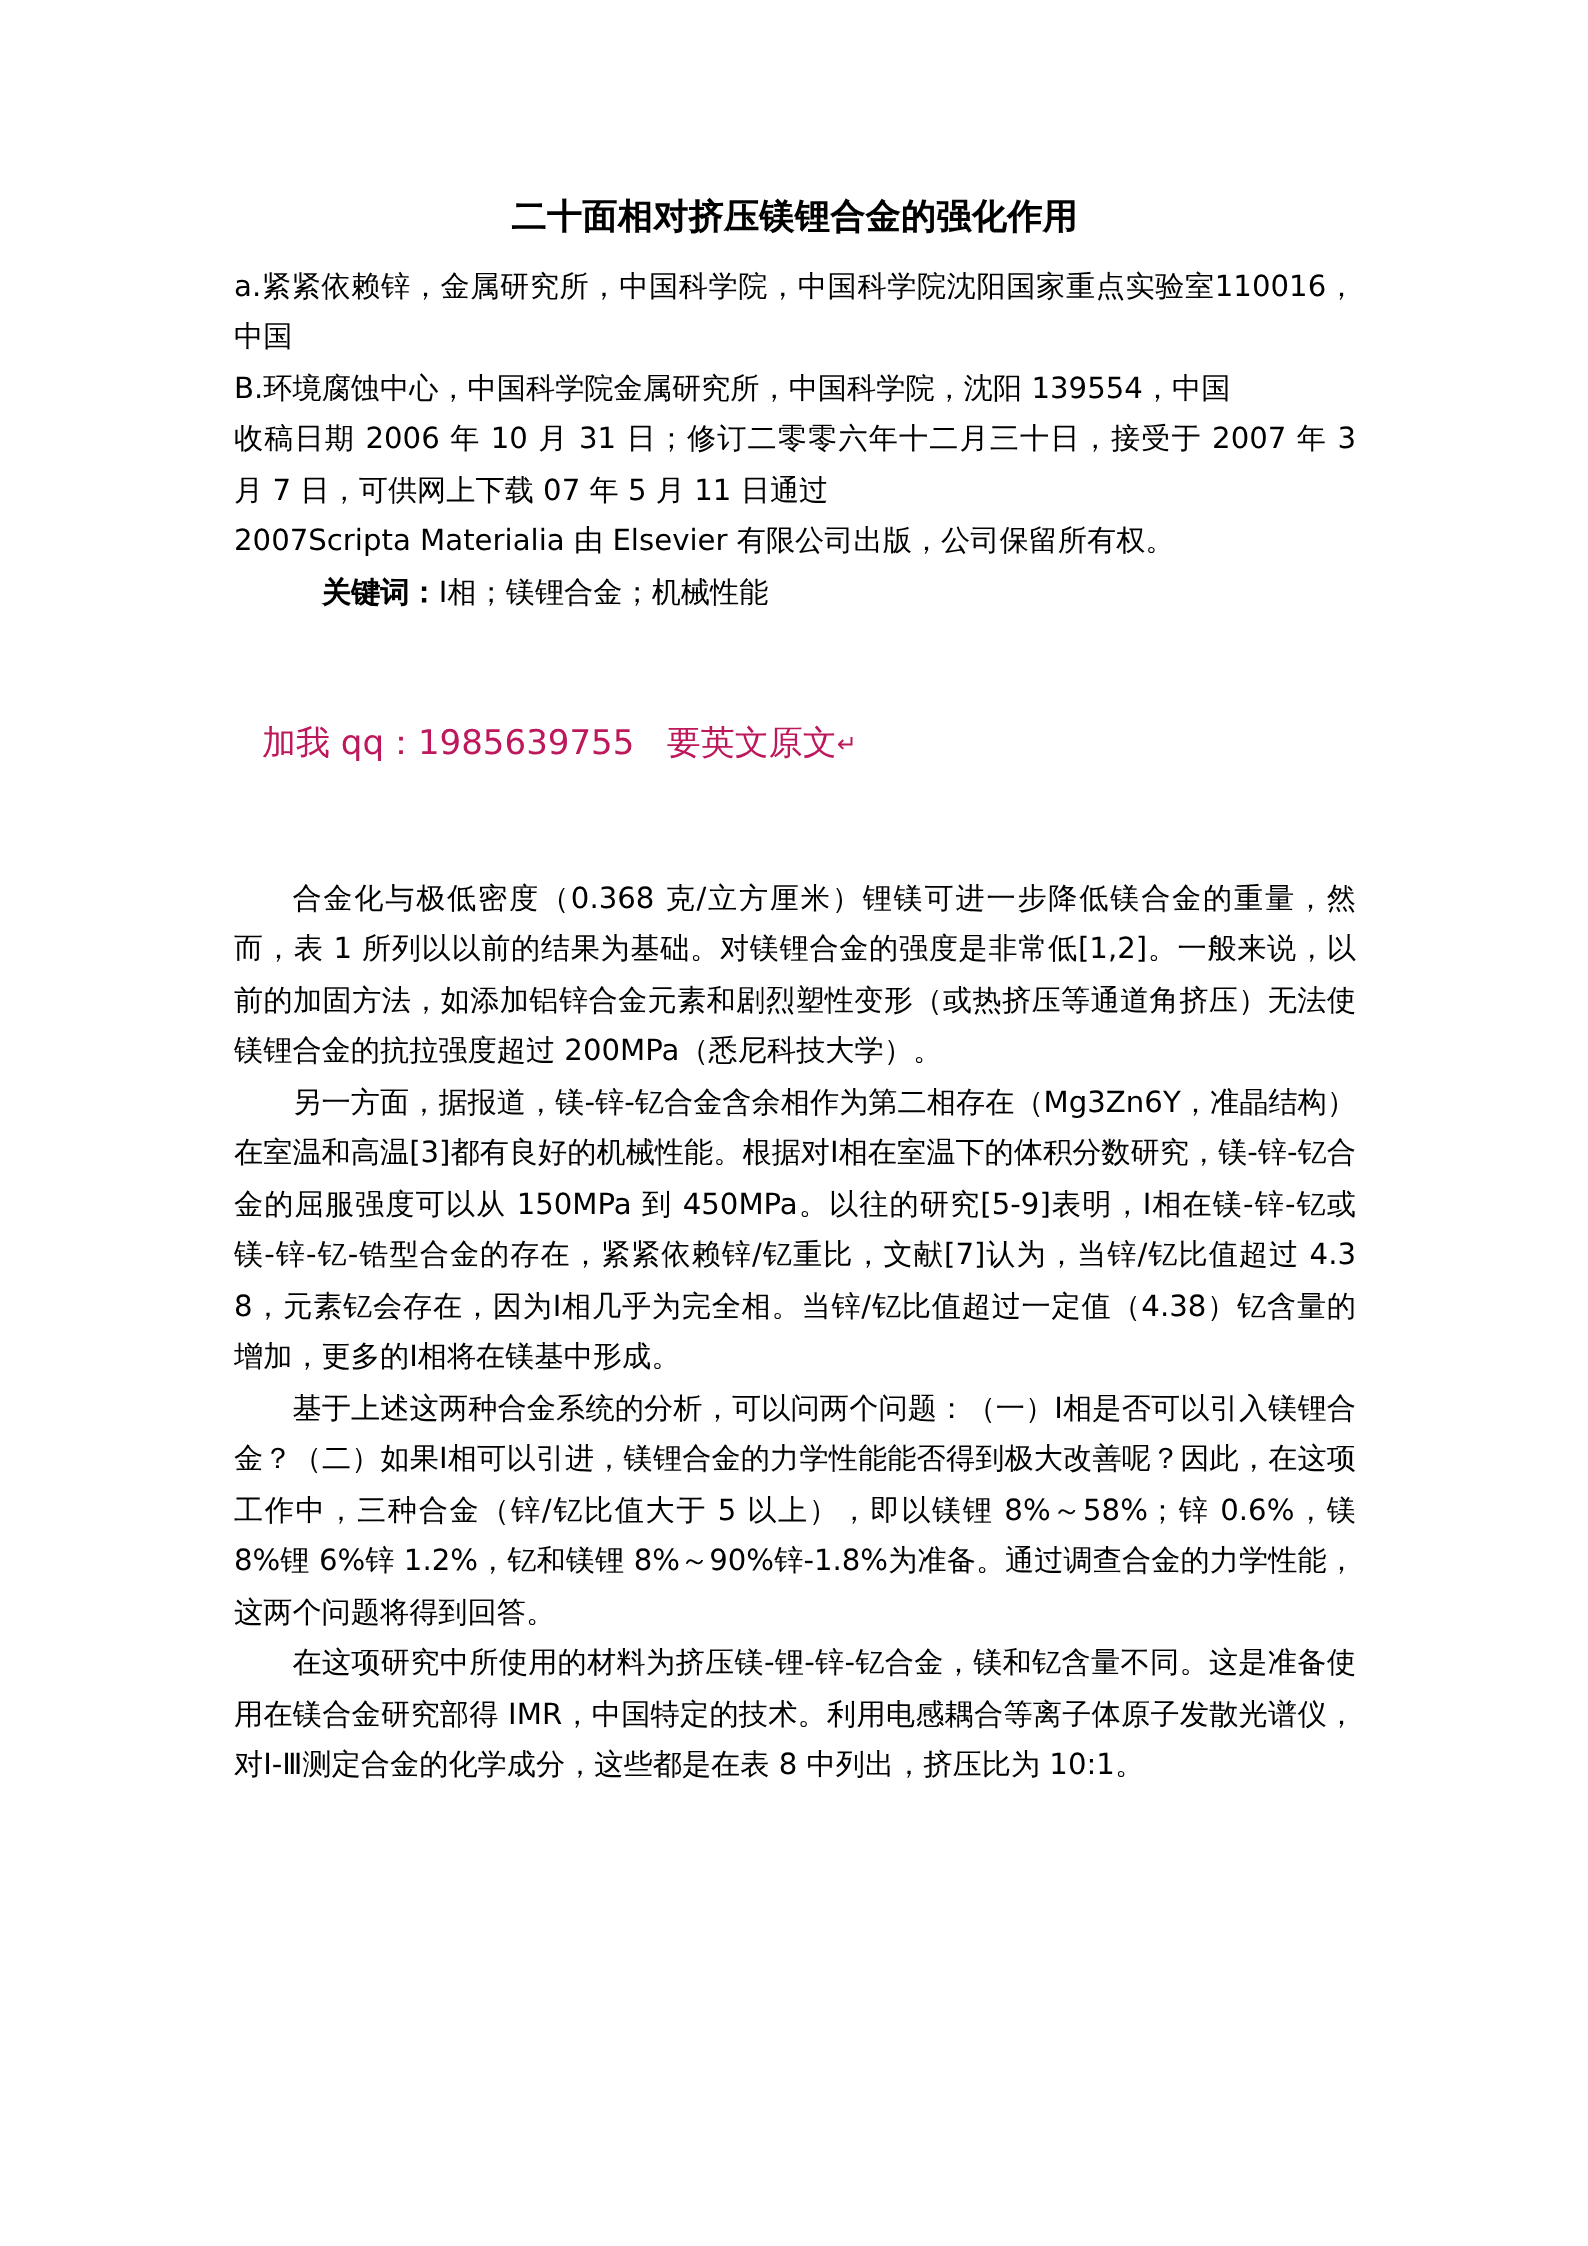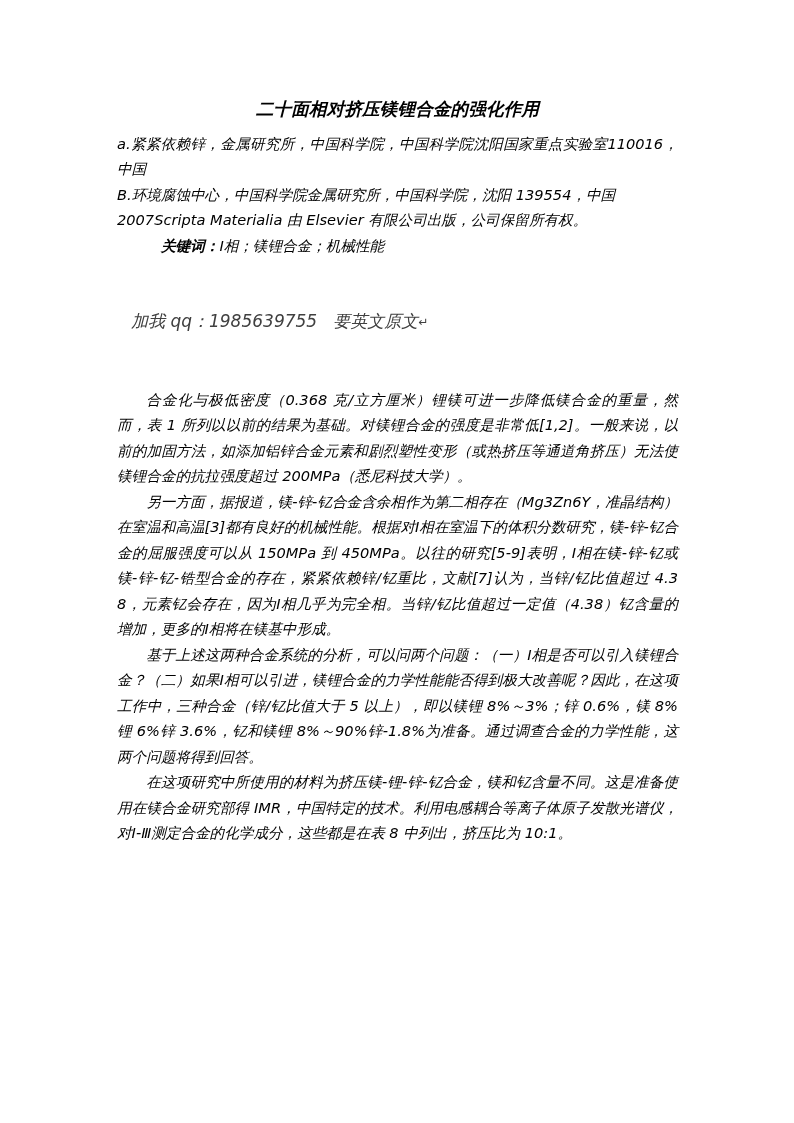--- a/index.html
+++ b/index.html
@@ -12,21 +12,20 @@
     color: #000000;
     -webkit-font-smoothing: none;
   }
   .page {
     position: relative;
     width: 794px;
     height: 916px;
     background: #ffffff;
     overflow: hidden;
     box-sizing: border-box;
-    font-style: italic;
   }
   .content {
     position: absolute;
     left: 117px;
     top: 97px;
     width: 561px;
   }
   .doc-title {
     font-size: 17.5px;
     font-weight: bold;
@@ -44,21 +43,21 @@
     word-break: break-all;
   }
   .para.indent {
     text-indent: 2em;
   }
   .kw-label {
     font-weight: bold;
     margin-left: 44px;
   }
   .red-line {
-    color: #404040;
+    color: #be185d;
     font-size: 17px;
     line-height: 25.5px;
     margin: 0;
     padding-left: 14px;
     white-space: pre;
   }
   .spacer-md { height: 51px; }
   .pilcrow {
     font-size: 12px;
     vertical-align: 1px;
@@ -69,34 +68,35 @@
 
 <div class="page">
   <div class="content">
 
     <h1 class="doc-title">二十面相对挤压镁锂合金的强化作用</h1>
 
     <p class="para">a.紧紧依赖锌，金属研究所，中国科学院，中国科学院沈阳国家重点实验室110016，中国</p>
 
     <p class="para">B.环境腐蚀中心，中国科学院金属研究所，中国科学院，沈阳 139554，中国</p>
 
+    <p class="para">收稿日期 2006 年 10 月 31 日；修订二零零六年十二月三十日，接受于 2007 年 3 月 7 日，可供网上下载 07 年 5 月 11 日通过</p>
 
 
     <p class="para">2007Scripta Materialia 由 Elsevier 有限公司出版，公司保留所有权。</p>
 
     <p class="para"><span class="kw-label">关键词：</span><span>Ⅰ相；镁锂合金；机械性能</span></p>
 
     <div class="spacer-md"></div>
 
     <p class="red-line"><span>加我 qq：1985639755   要英文原文</span><span class="pilcrow">↵</span></p>
 
     <div class="spacer-md"></div>
 
     <p class="para indent">合金化与极低密度（0.368 克/立方厘米）锂镁可进一步降低镁合金的重量，然而，表 1 所列以以前的结果为基础。对镁锂合金的强度是非常低[1,2]。一般来说，以前的加固方法，如添加铝锌合金元素和剧烈塑性变形（或热挤压等通道角挤压）无法使镁锂合金的抗拉强度超过 200MPa（悉尼科技大学）。</p>
 
     <p class="para indent">另一方面，据报道，镁-锌-钇合金含余相作为第二相存在（Mg3Zn6Y，准晶结构）在室温和高温[3]都有良好的机械性能。根据对Ⅰ相在室温下的体积分数研究，镁-锌-钇合金的屈服强度可以从 150MPa 到 450MPa。以往的研究[5-9]表明，Ⅰ相在镁-锌-钇或镁-锌-钇-锆型合金的存在，紧紧依赖锌/钇重比，文献[7]认为，当锌/钇比值超过 4.38，元素钇会存在，因为Ⅰ相几乎为完全相。当锌/钇比值超过一定值（4.38）钇含量的增加，更多的Ⅰ相将在镁基中形成。</p>
 
-    <p class="para indent">基于上述这两种合金系统的分析，可以问两个问题：（一）Ⅰ相是否可以引入镁锂合金？（二）如果Ⅰ相可以引进，镁锂合金的力学性能能否得到极大改善呢？因此，在这项工作中，三种合金（锌/钇比值大于 5 以上），即以镁锂 8%～3%；锌 0.6%，镁 8%锂 6%锌 3.6%，钇和镁锂 8%～90%锌-1.8%为准备。通过调查合金的力学性能，这两个问题将得到回答。</p>
+    <p class="para indent">基于上述这两种合金系统的分析，可以问两个问题：（一）Ⅰ相是否可以引入镁锂合金？（二）如果Ⅰ相可以引进，镁锂合金的力学性能能否得到极大改善呢？因此，在这项工作中，三种合金（锌/钇比值大于 5 以上），即以镁锂 8%～58%；锌 0.6%，镁 8%锂 6%锌 1.2%，钇和镁锂 8%～90%锌-1.8%为准备。通过调查合金的力学性能，这两个问题将得到回答。</p>
 
     <p class="para indent">在这项研究中所使用的材料为挤压镁-锂-锌-钇合金，镁和钇含量不同。这是准备使用在镁合金研究部得 IMR，中国特定的技术。利用电感耦合等离子体原子发散光谱仪，对Ⅰ-Ⅲ测定合金的化学成分，这些都是在表 8 中列出，挤压比为 10:1。</p>
 
   </div>
 </div>
 
 </body></html>

